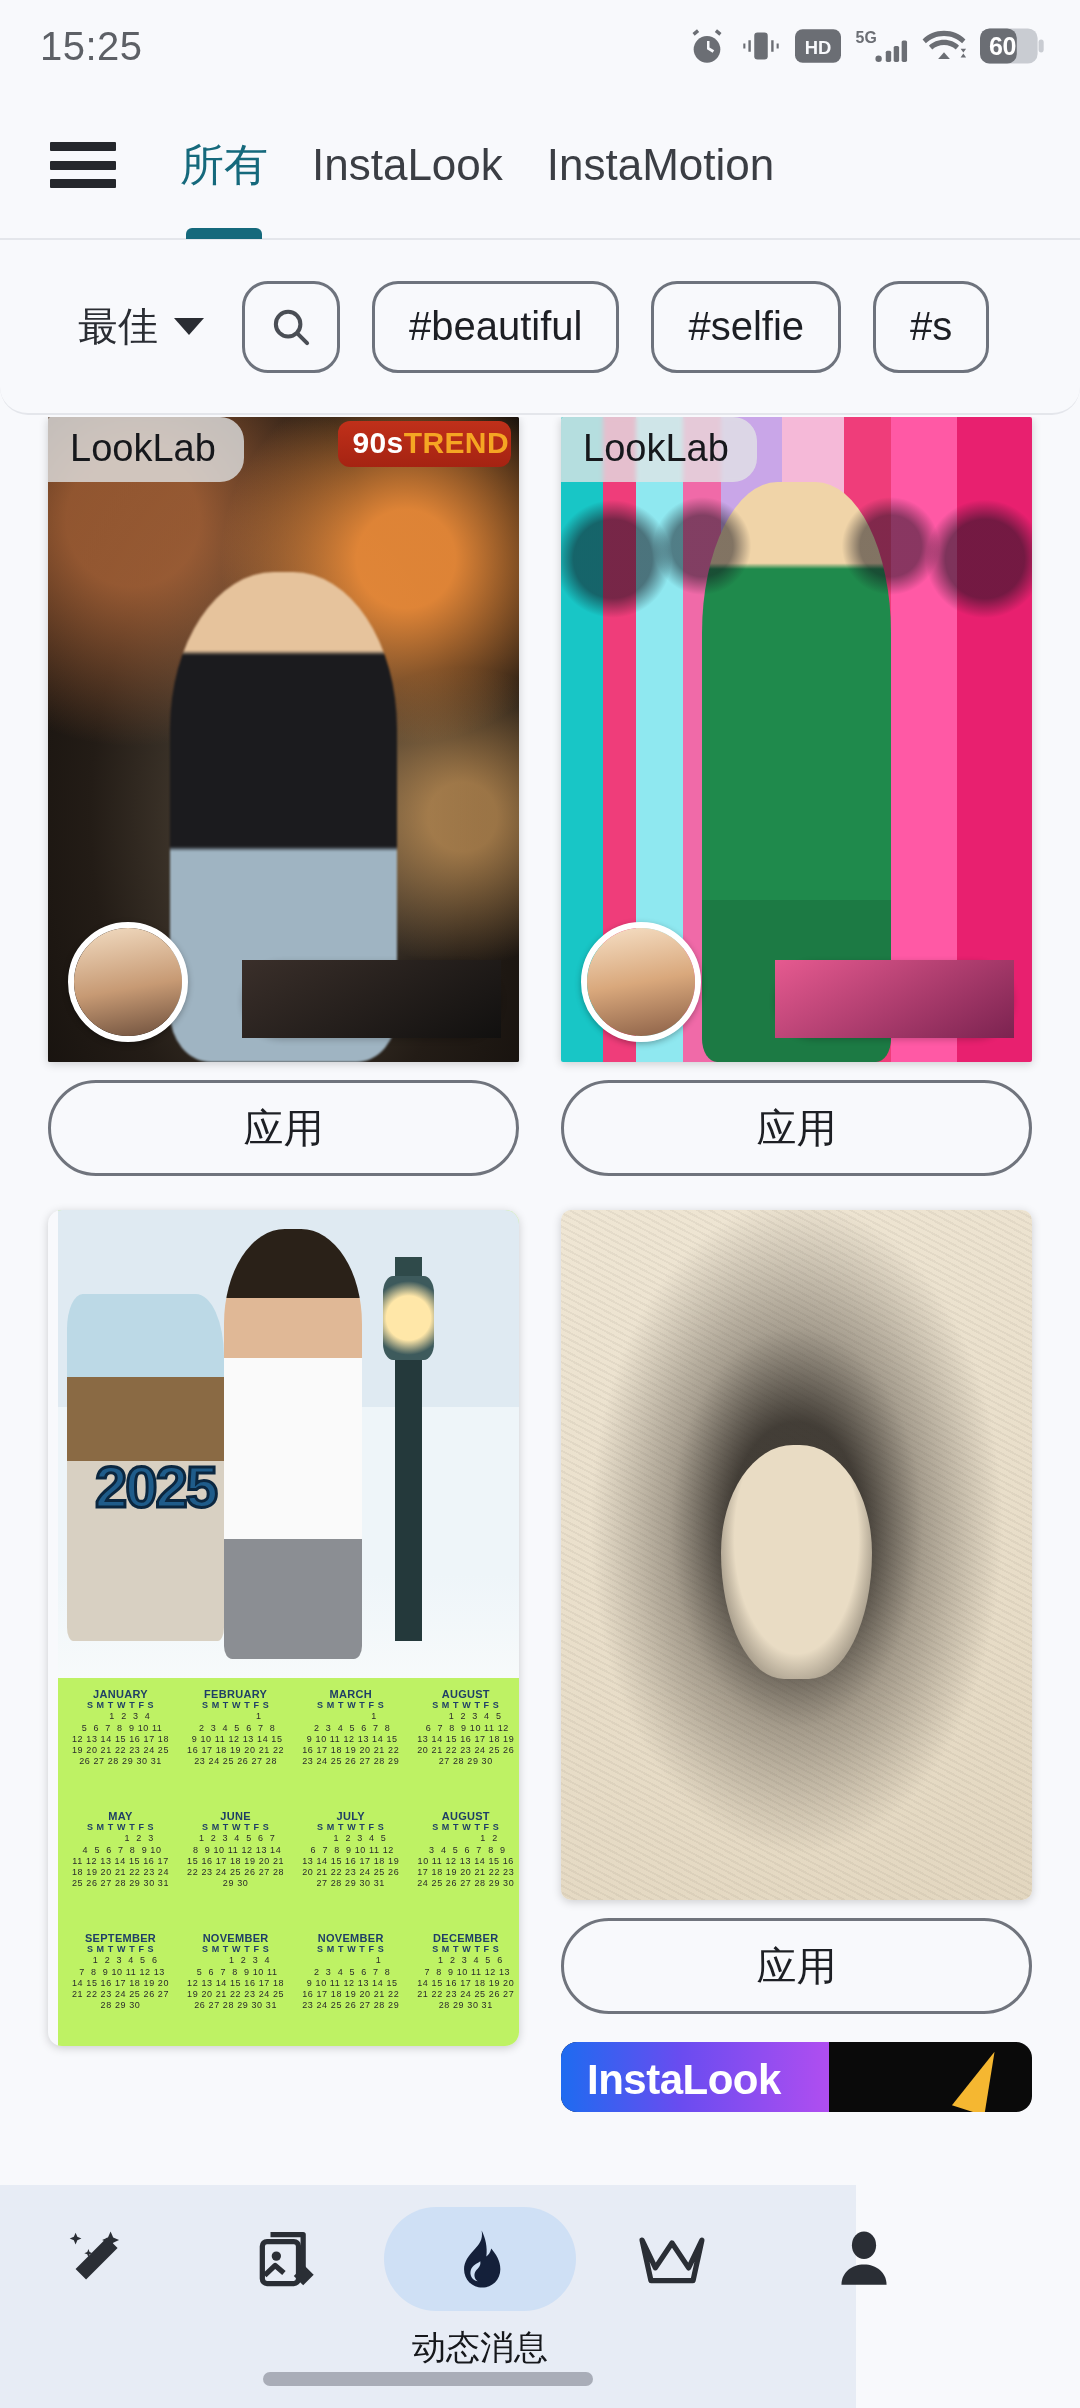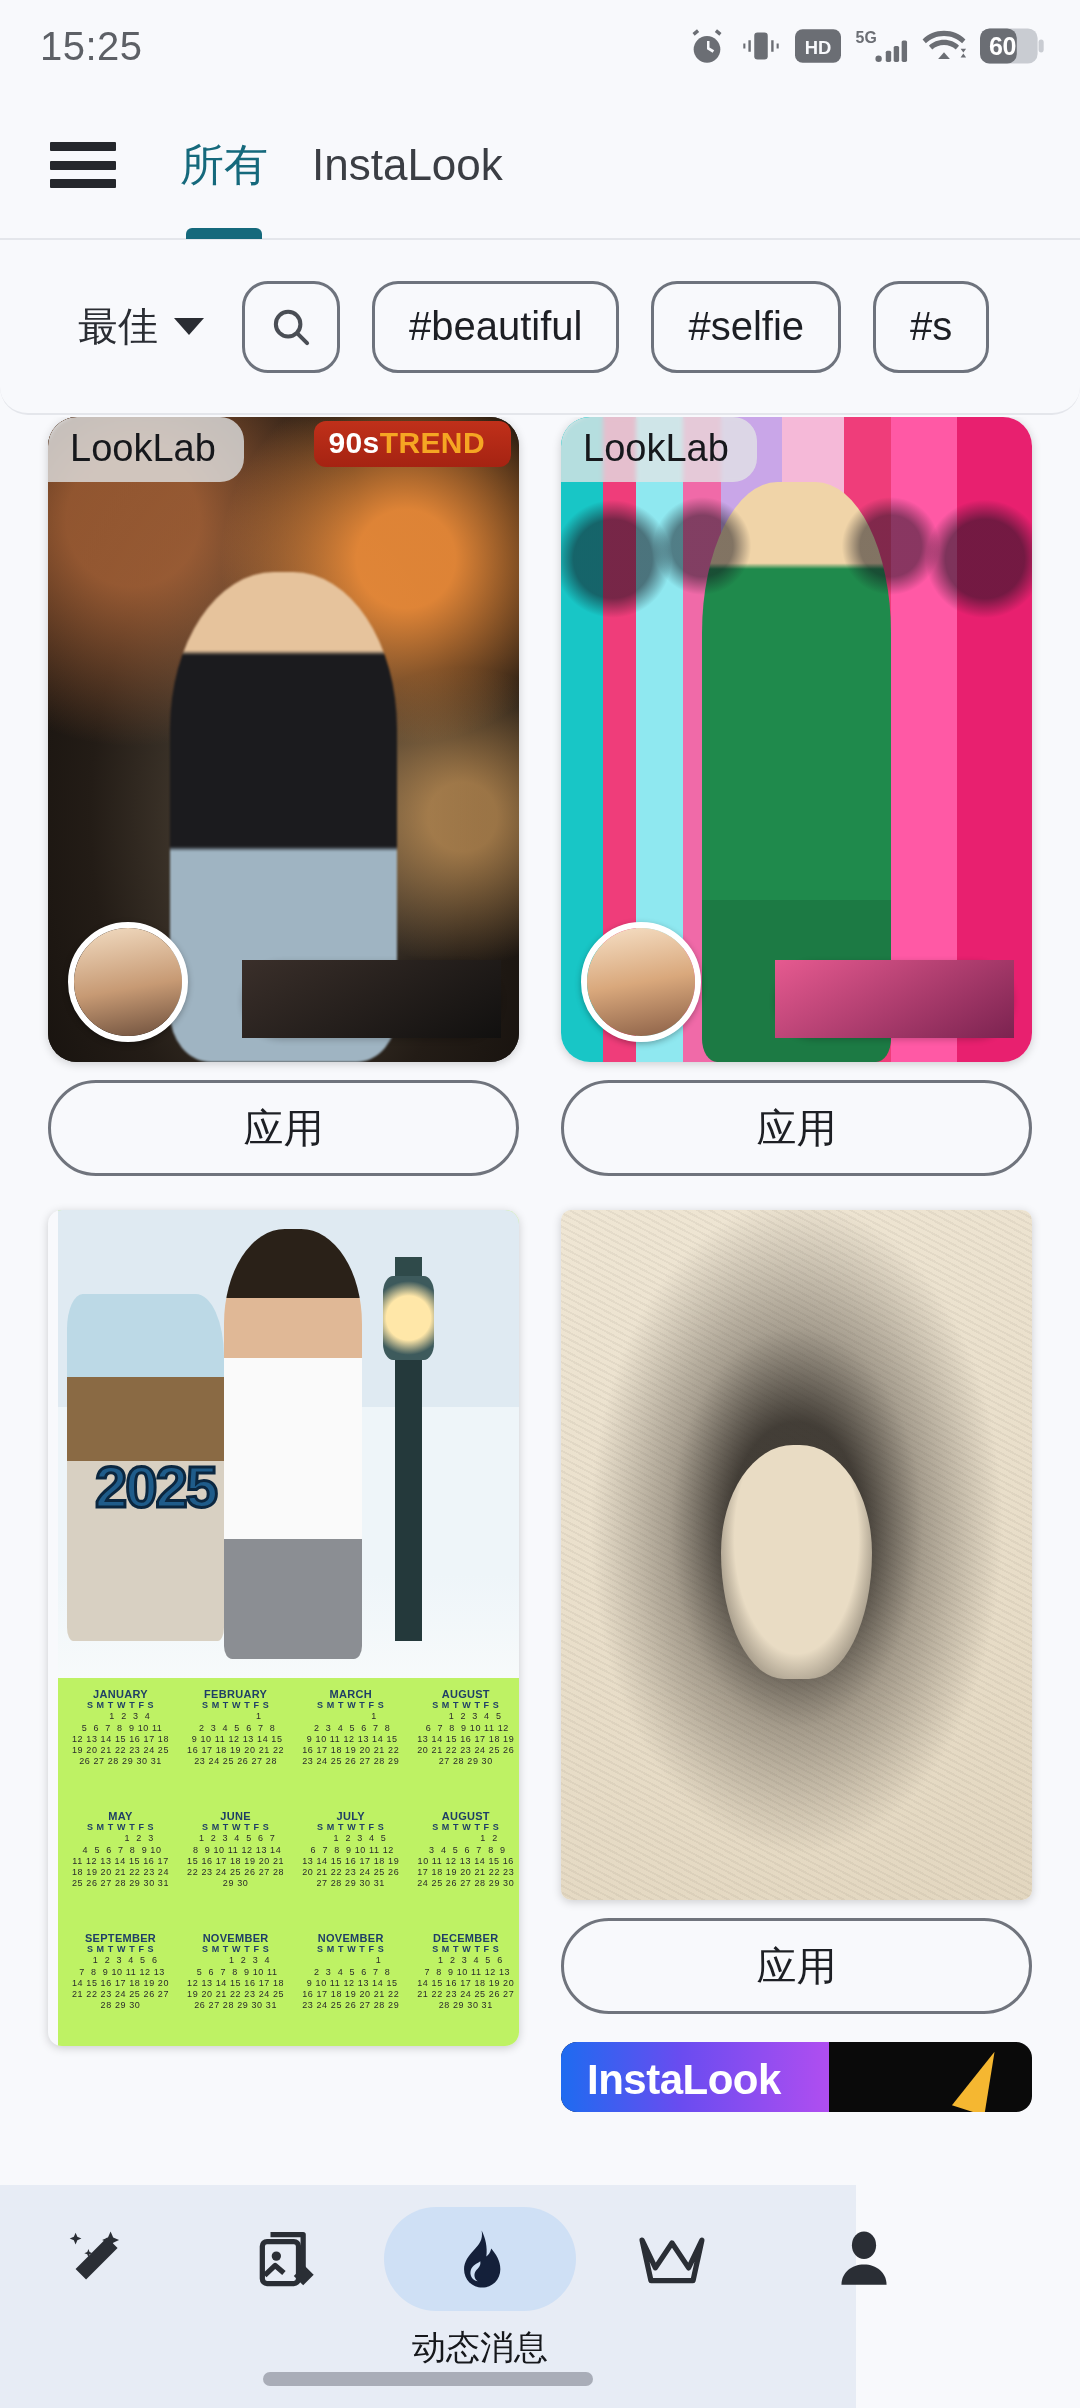--- a/index.html
+++ b/index.html
@@ -74,36 +74,36 @@
   
   .content {
     position: absolute; top: 417px; left: 0; width: 1080px; height: 1768px;
     background: #f8f9fc; overflow: hidden;
   }
   .grid { position: relative; padding: 0 48px; display: flex; gap: 42px; }
   .col { flex: 1 1 0; min-width: 0; }
 
   .card-item { margin-bottom: 34px; }
   .media {
-    position: relative; width: 100%; border-radius: 29px; overflow: hidden;
+    position: relative; width: 100%; border-radius: 2px; overflow: hidden;
     box-shadow: 0 2px 10px rgba(0,0,0,0.18);
   }
   .media.tall { height: 645px; }
   .media.cal { height: 836px; border-radius: 14px; }
   .media.sketch { height: 690px; border-radius: 10px; }
 
   .badge-brand {
     position: absolute; top: 0; left: 0; padding: 10px 28px 12px 22px;
     background: rgba(226,228,230,0.78); color: #16181c;
     font-size: 38px; border-radius: 0 24px 24px 0; backdrop-filter: blur(2px);
   }
   .badge-trend {
     position: absolute; top: 4px; right: 8px;
     background: linear-gradient(180deg,#c0301a,#a52312);
-    border-radius: 12px; padding: 7px 26px 9px 14px;
+    border-radius: 12px; padding: 7px 2px 9px 14px;
     font-size: 30px; font-weight: bold; letter-spacing: 0.4px; line-height: 1;
     display: flex; align-items: baseline;
   }
   .badge-trend .t90 { color: #ffffff; }
   .badge-trend .ttrend { color: #f5a623; }
 
   .avatar-ring {
     position: absolute; left: 20px; bottom: 20px;
     width: 120px; height: 120px; border-radius: 50%;
     border: 6px solid #ffffff; overflow: hidden; box-shadow: 0 2px 6px rgba(0,0,0,0.3);
@@ -318,20 +318,21 @@
   </div>
 
   <div class="tabbar">
     <div class="hamburger">
       <span></span>
         <span></span>
         <span></span>
     </div>
     <div class="tab active">所有</div>
     <div class="tab">InstaLook</div>
+    <div class="tab">InstaMotion</div>
   </div>
 
   <div class="filterbar">
     <div class="sortsel">
       <span class="sortsel-label">最佳</span>
       <span class="caret"></span>
     </div>
     <div class="chip icononly">
       <svg width="46" height="46" viewBox="0 0 24 24" fill="none" stroke="#4a4e55" stroke-width="2.1" stroke-linecap="round">
         <circle cx="10.5" cy="10.5" r="6.4"></circle>

